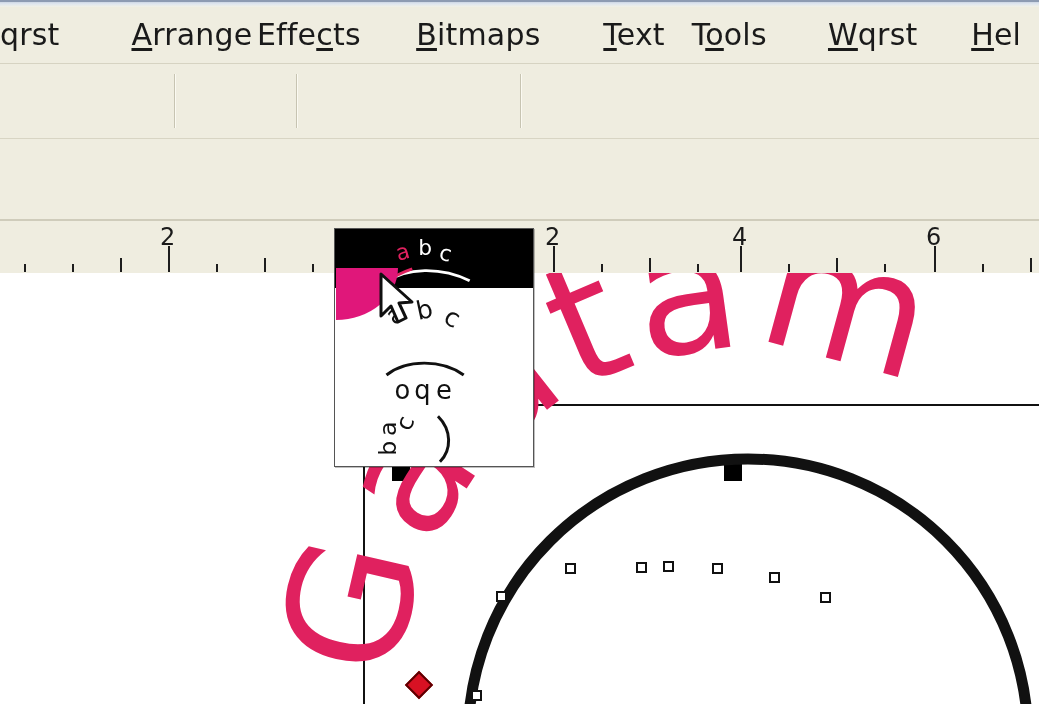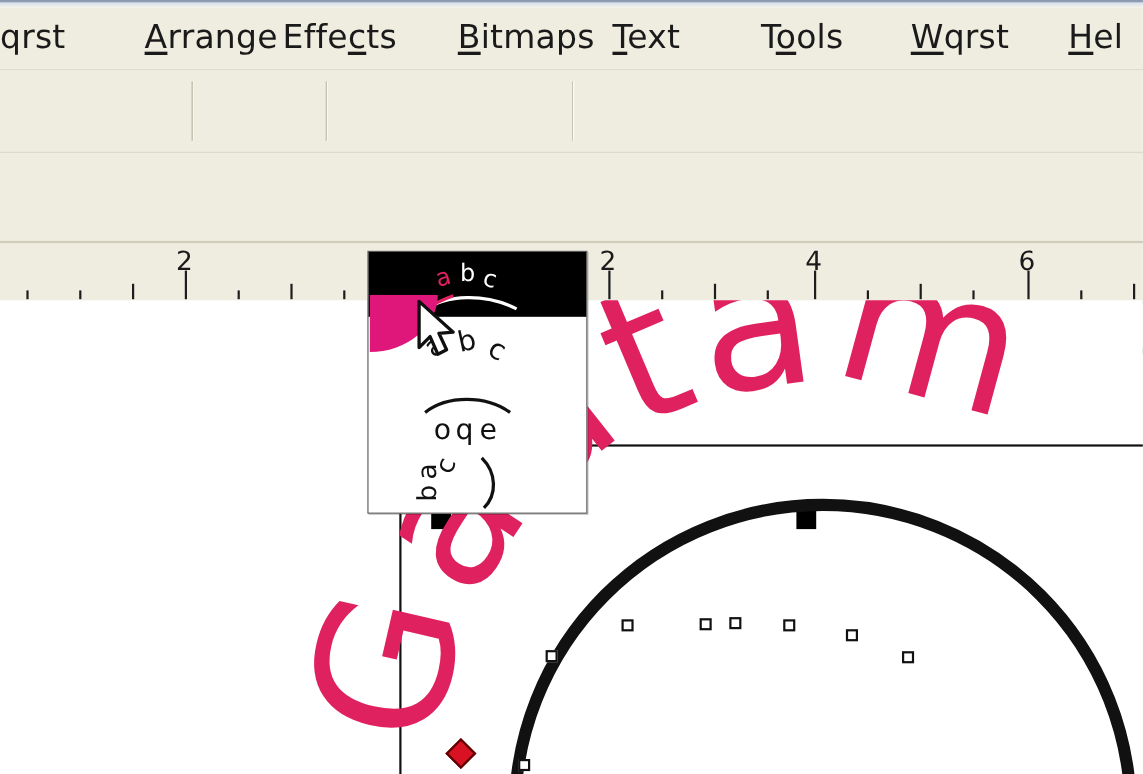--- a/index.html
+++ b/index.html
@@ -112,21 +112,21 @@
       </div>
       <div class="menu-item" style="width:150px;text-align:right;">
         <span class="mn">A</span><span>rrange</span>
       </div>
       <div class="menu-item" style="width:143px;text-align:left;">
         <span>Effe</span><span class="mn">c</span><span>ts</span>
       </div>
       <div class="menu-item" style="width:148px;text-align:center;">
         <span class="mn">B</span><span>itmaps</span>
       </div>
-      <div class="menu-item" style="width:108px;text-align:left;">
+      <div class="menu-item" style="width:108px;text-align:right;">
         <span class="mn">T</span><span>ext</span>
       </div>
       <div class="menu-item" style="width:120px;text-align:center;">
         <span>T</span><span class="mn">o</span><span>ols</span>
       </div>
       <div class="menu-item" style="width:158px;text-align:center;">
         <span class="mn">W</span><span>qrst</span>
       </div>
       <div class="menu-item" style="width:80px;text-align:center;">
         <span class="mn">H</span><span>el</span>

